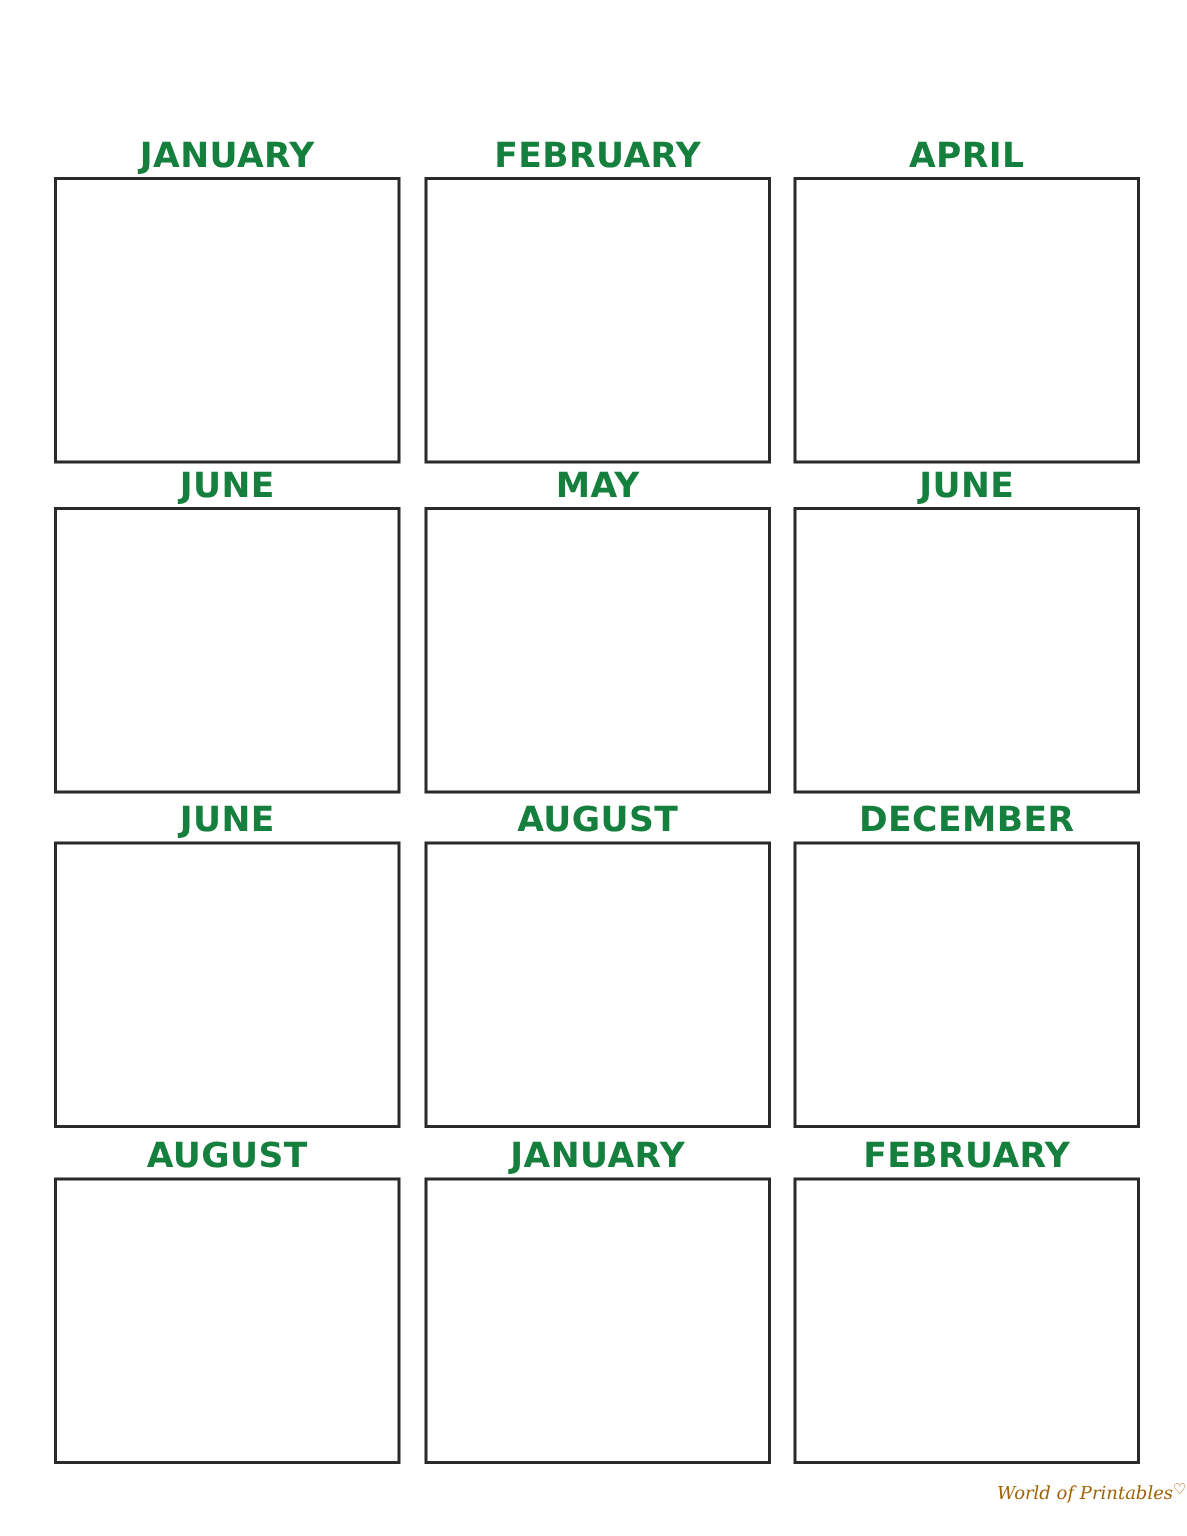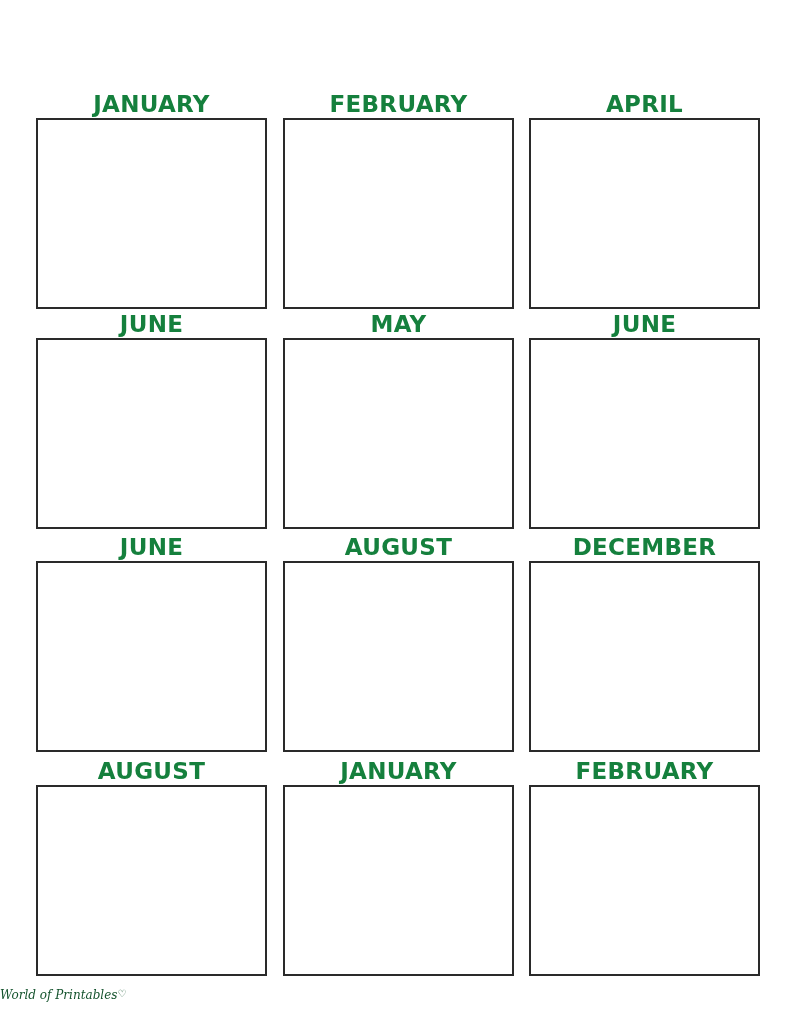--- a/index.html
+++ b/index.html
@@ -8,22 +8,22 @@
   .month-label {
     position: absolute; left: 0; right: 0; top: 0; height: 20px;
     text-align: center; font-weight: bold; font-size: 23px; letter-spacing: 0.3px;
     color: #15803d; line-height: 20px;
   }
   .month-box {
     position: absolute; left: 0; top: 24px; width: 227px; height: 187px;
     border: 2px solid #2a2a2a; background: #fff;
   }
   .footer {
-    position: absolute; left: 0; right: 0; top: 988px; text-align: left;
-    font-family: "DejaVu Serif", serif; font-style: italic; font-size: 12px; color: #14532d;
+    position: absolute; left: 0; right: 0; top: 988px; text-align: right;
+    font-family: "DejaVu Serif", serif; font-style: italic; font-size: 12px; color: #a16207;
   }
   .heart { font-size: 10px; vertical-align: top; font-style: normal; }
 </style>
 </head>
 <body>
 
 <div id="grid">
     <div class="month" style="left: 36px; top: 94px;">
       <div class="month-label">JANUARY</div>
       <div class="month-box"></div>

